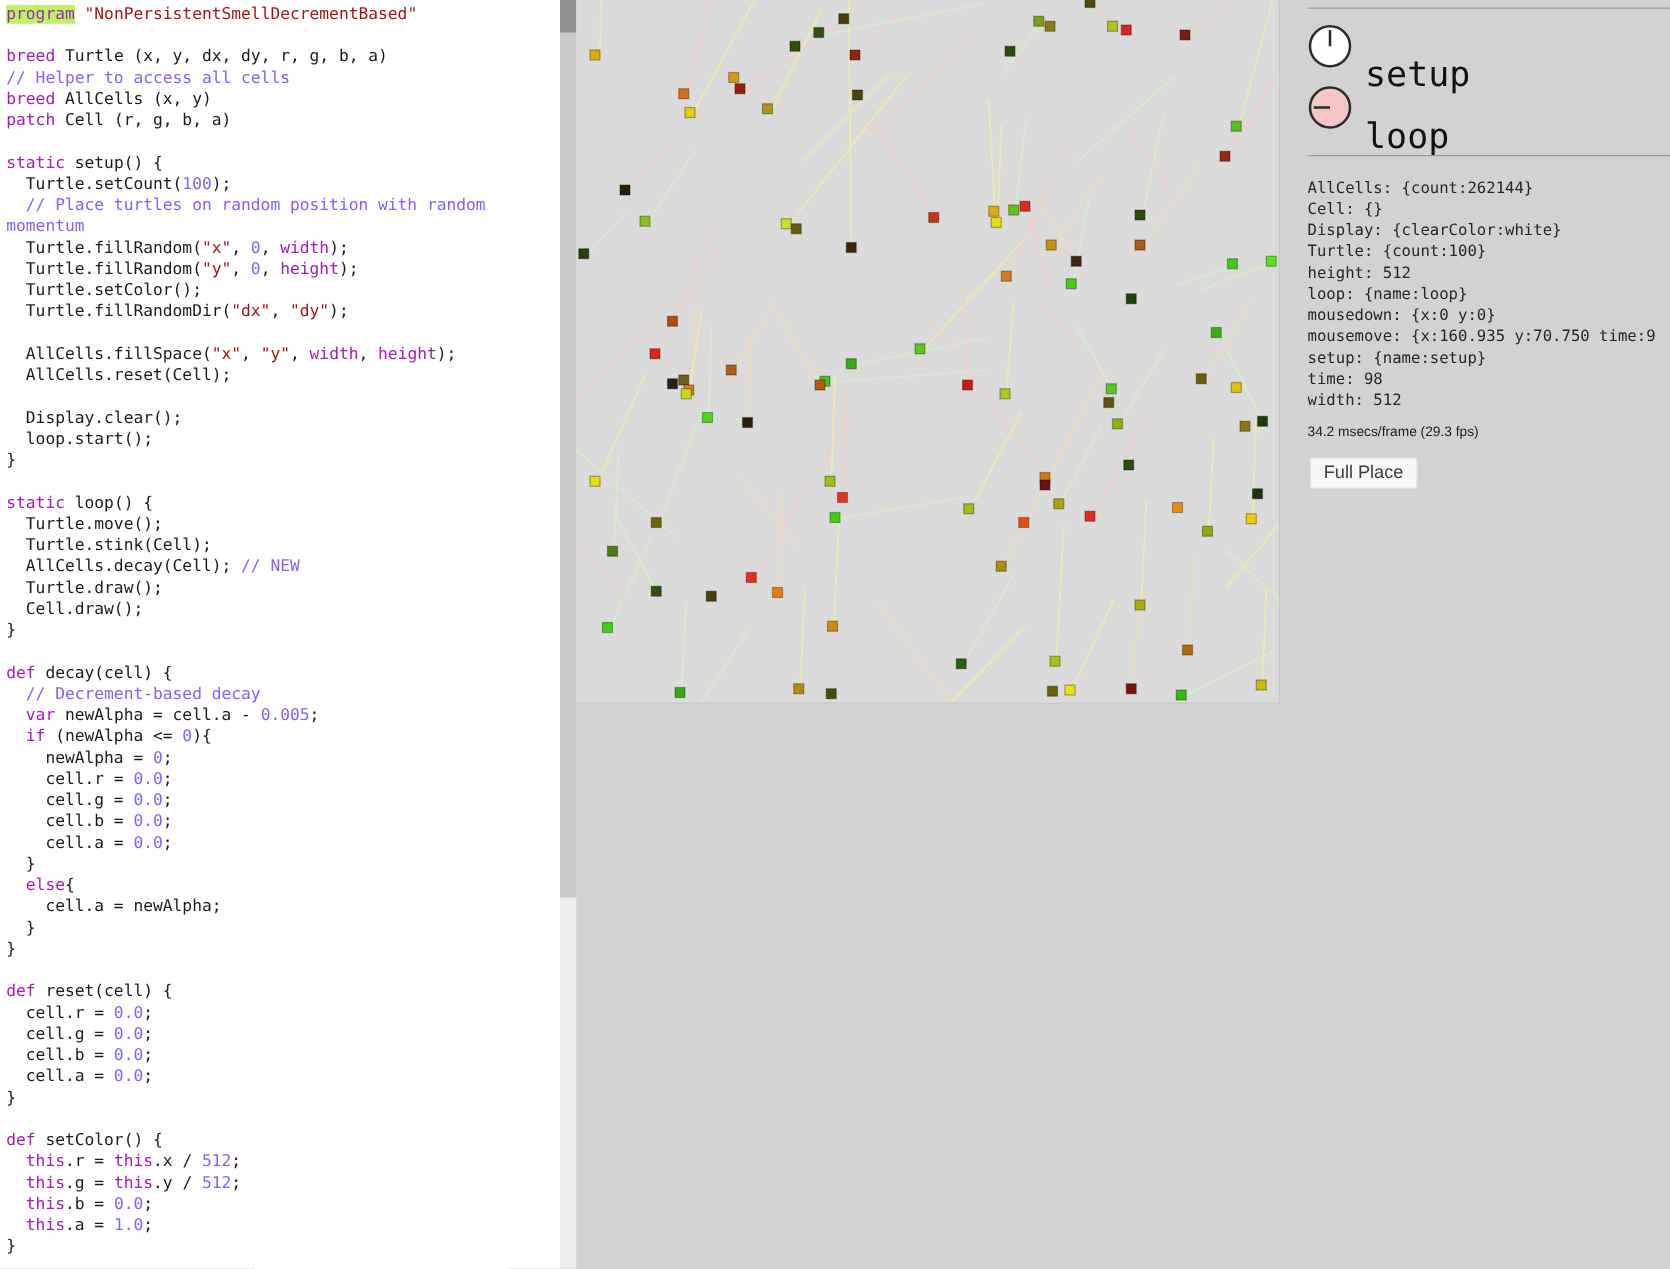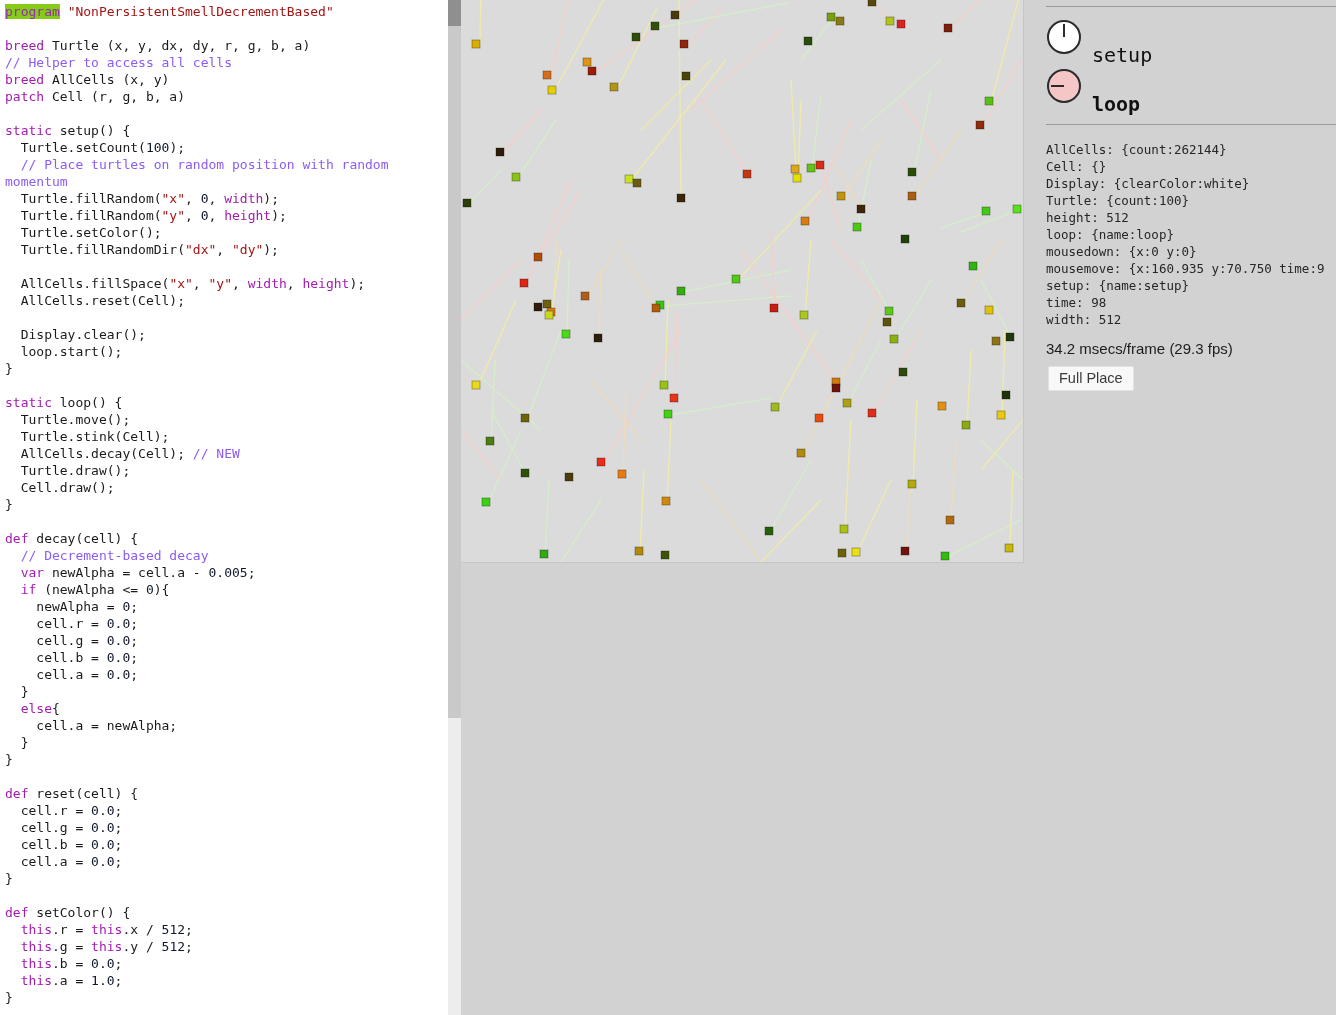--- a/index.html
+++ b/index.html
@@ -14,22 +14,22 @@
     background:#ffffff;box-sizing:border-box;padding:3px 0 0 5px;
     font-family:"DejaVu Sans Mono","Liberation Mono",monospace;
     font-size:13px;line-height:17px;color:#000;
     white-space:pre;overflow:hidden;cursor:text;
   }
   .code-line{height:17px;}
   .tok-p{color:#1a1a1a;}
   .tok-k{color:#a21caf;}
   .tok-s{color:#a31515;}
   .tok-c{color:#8b5cf6;}
-  .tok-n{color:#0f172a;}
-  .tok-h{color:#982ab1;background:#84cc16;}
+  .tok-n{color:#8b5cf6;}
+  .tok-h{color:#982ab1;background:#bef264;}
   
   .scrollbar{position:absolute;left:448px;top:0;width:13px;height:1015px;background:#ededed;}
   .scrollbar .track-upper{position:absolute;left:0;top:0;width:13px;height:718px;background:#c9c9c9;}
   .scrollbar .thumb{position:absolute;left:0;top:0;width:13px;height:26px;background:#8f8f8f;}
   
   .sim-canvas{
     position:absolute;left:461px;top:0;width:562px;height:562px;
     background:#dbdbdb;box-sizing:content-box;
     border-right:1px solid #c6c6c6;border-bottom:1px solid #c6c6c6;
   }
@@ -43,31 +43,31 @@
     position:absolute;left:23px;width:30px;height:30px;border-radius:50%;
     border:2px solid #2b2b2b;cursor:pointer;box-sizing:content-box;
   }
   .clock-btn.setup{top:20px;background:#ffffff;}
   .clock-btn.loop{top:69px;background:#f5c6c6;}
   .hand-v{position:absolute;left:14px;top:2px;width:2px;height:13px;background:#2b2b2b;}
   .hand-h{position:absolute;left:2px;top:14px;width:13px;height:2px;background:#2b2b2b;}
   .btn-label{
     position:absolute;left:68px;
     font-family:"DejaVu Sans Mono","Liberation Mono",monospace;
-    font-size:20px;color:#111;
+    font-size:28px;color:#111;
   }
   .btn-label.setup{top:43px;}
-  .btn-label.loop{top:92px;font-weight:bold;}
+  .btn-label.loop{top:92px;}
   .status-list{
     position:absolute;left:22px;top:141px;width:300px;
     font-family:"DejaVu Sans Mono","Liberation Mono",monospace;
     font-size:12.5px;line-height:17px;color:#262626;white-space:pre;overflow:hidden;
   }
   .status-line{height:17px;}
-  .perf-text{position:absolute;left:22px;top:340px;font-size:15px;color:#1c1c1c;}
+  .perf-text{position:absolute;left:22px;top:340px;font-size:11px;color:#1c1c1c;}
   .fullscreen-btn{
     position:absolute;left:24px;top:366px;
     background:#f8f8f8;border:1px solid #e3e3e3;border-radius:2px;
     padding:3px 10px 4px 10px;font-size:14.5px;color:#3a3a3a;
     font-family:"Liberation Sans",sans-serif;cursor:pointer;
   }
 </style>
 </head>
 <body>
 

